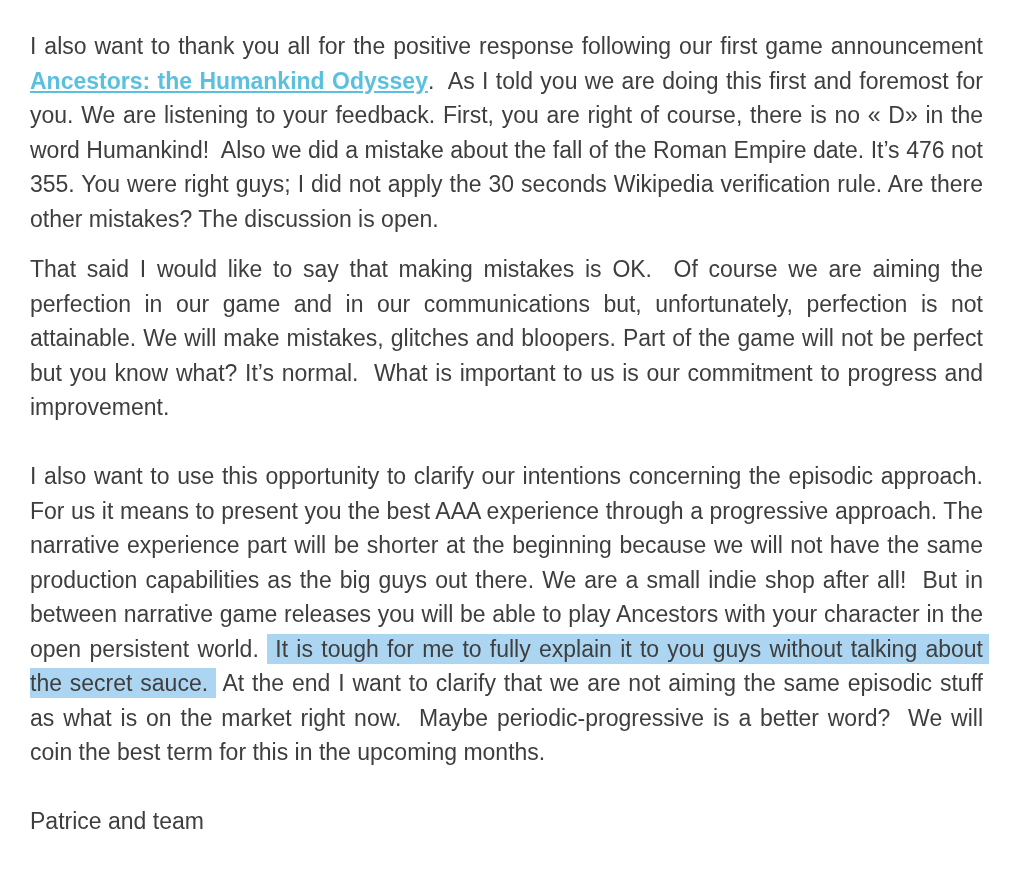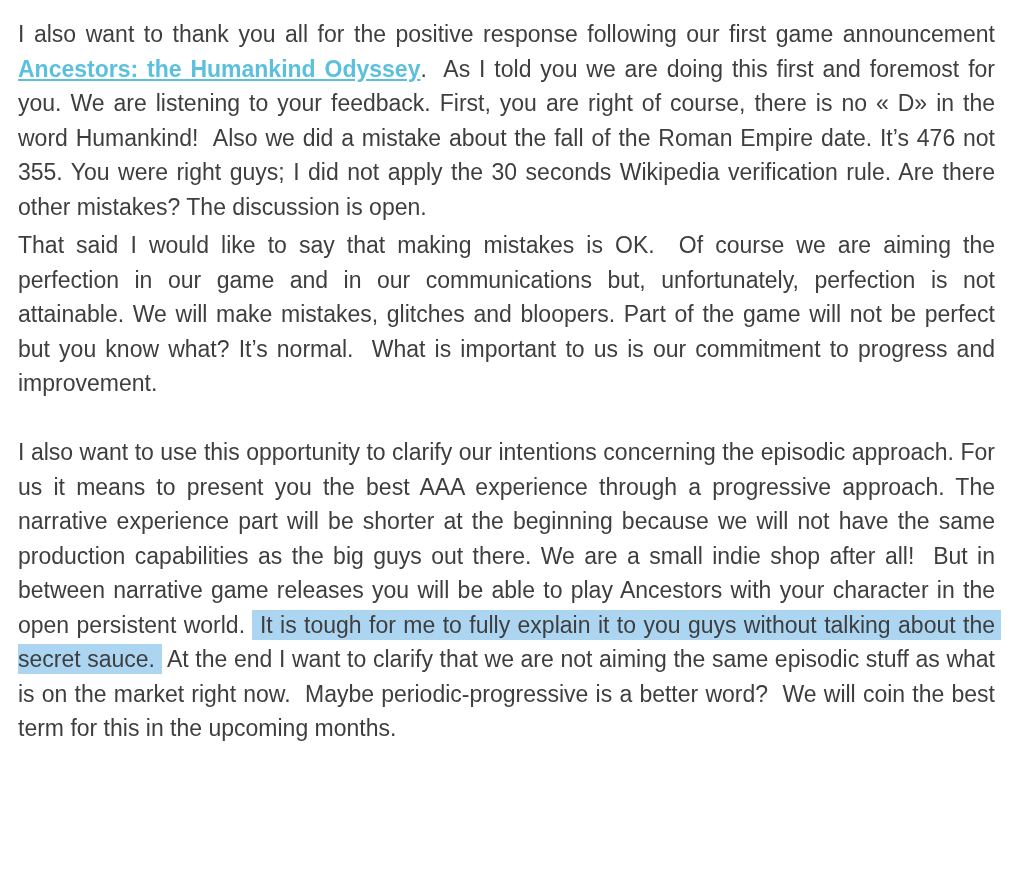--- a/index.html
+++ b/index.html
@@ -13,21 +13,21 @@
     min-height: 883px;
     padding: 13px 25px 18px 14px;
     font-family: "Liberation Sans", "DejaVu Sans", sans-serif;
     font-size: 23px;
     line-height: 34.5px;
     color: var(--text-color, #3e3e3e);
     text-align: justify;
     -webkit-font-smoothing: antialiased;
   }
   .doc p {
-    margin: 4px;
+    margin: 16px;
     white-space: pre-wrap; 
   }
   .doc p.spaced {
     margin-top: 34.5px;    
   }
   a.game-link {
     color: var(--link-color, #5bc0de);
     font-weight: bold;
     text-decoration: underline;
     cursor: pointer;
@@ -42,13 +42,14 @@
 <body style="background: rgb(255, 255, 255);">
 
 <div class="doc">
   <p><span>I also want to thank you all for the positive response following our first game announcement </span><a class="game-link" href="#">Ancestors: the Humankind Odyssey</a><span>.  As I told you we are doing this first and foremost for you. We are listening to your feedback. First, you are right of course, there is no « D» in the word Humankind!  Also we did a mistake about the fall of the Roman Empire date. It’s 476 not 355. You were right guys; I did not apply the 30 seconds Wikipedia verification rule. Are there other mistakes? The discussion is open.</span></p>
 
   <p>That said I would like to say that making mistakes is OK.  Of course we are aiming the perfection in our game and in our communications but, unfortunately, perfection is not attainable. We will make mistakes, glitches and bloopers. Part of the game will not be perfect but you know what? It’s normal.  What is important to us is our commitment to progress and improvement.</p>
 
   <p class="spaced"><span>I also want to use this opportunity to clarify our intentions concerning the episodic approach. For us it means to present you the best AAA experience through a progressive approach. The narrative experience part will be shorter at the beginning because we will not have the same production capabilities as the big guys out there. We are a small indie shop after all!  But in between narrative game releases you will be able to play Ancestors with your character in the open persistent world. </span><mark class="hl"> It is tough for me to fully explain it to you guys without talking about the secret sauce. </mark><span> At the end I want to clarify that we are not aiming the same episodic stuff as what is on the market right now.  Maybe periodic-progressive is a better word?  We will coin the best term for this in the upcoming months.</span></p>
 
 
+  <p class="spaced">Patrice and team</p>
 </div>
 
 </body></html>

